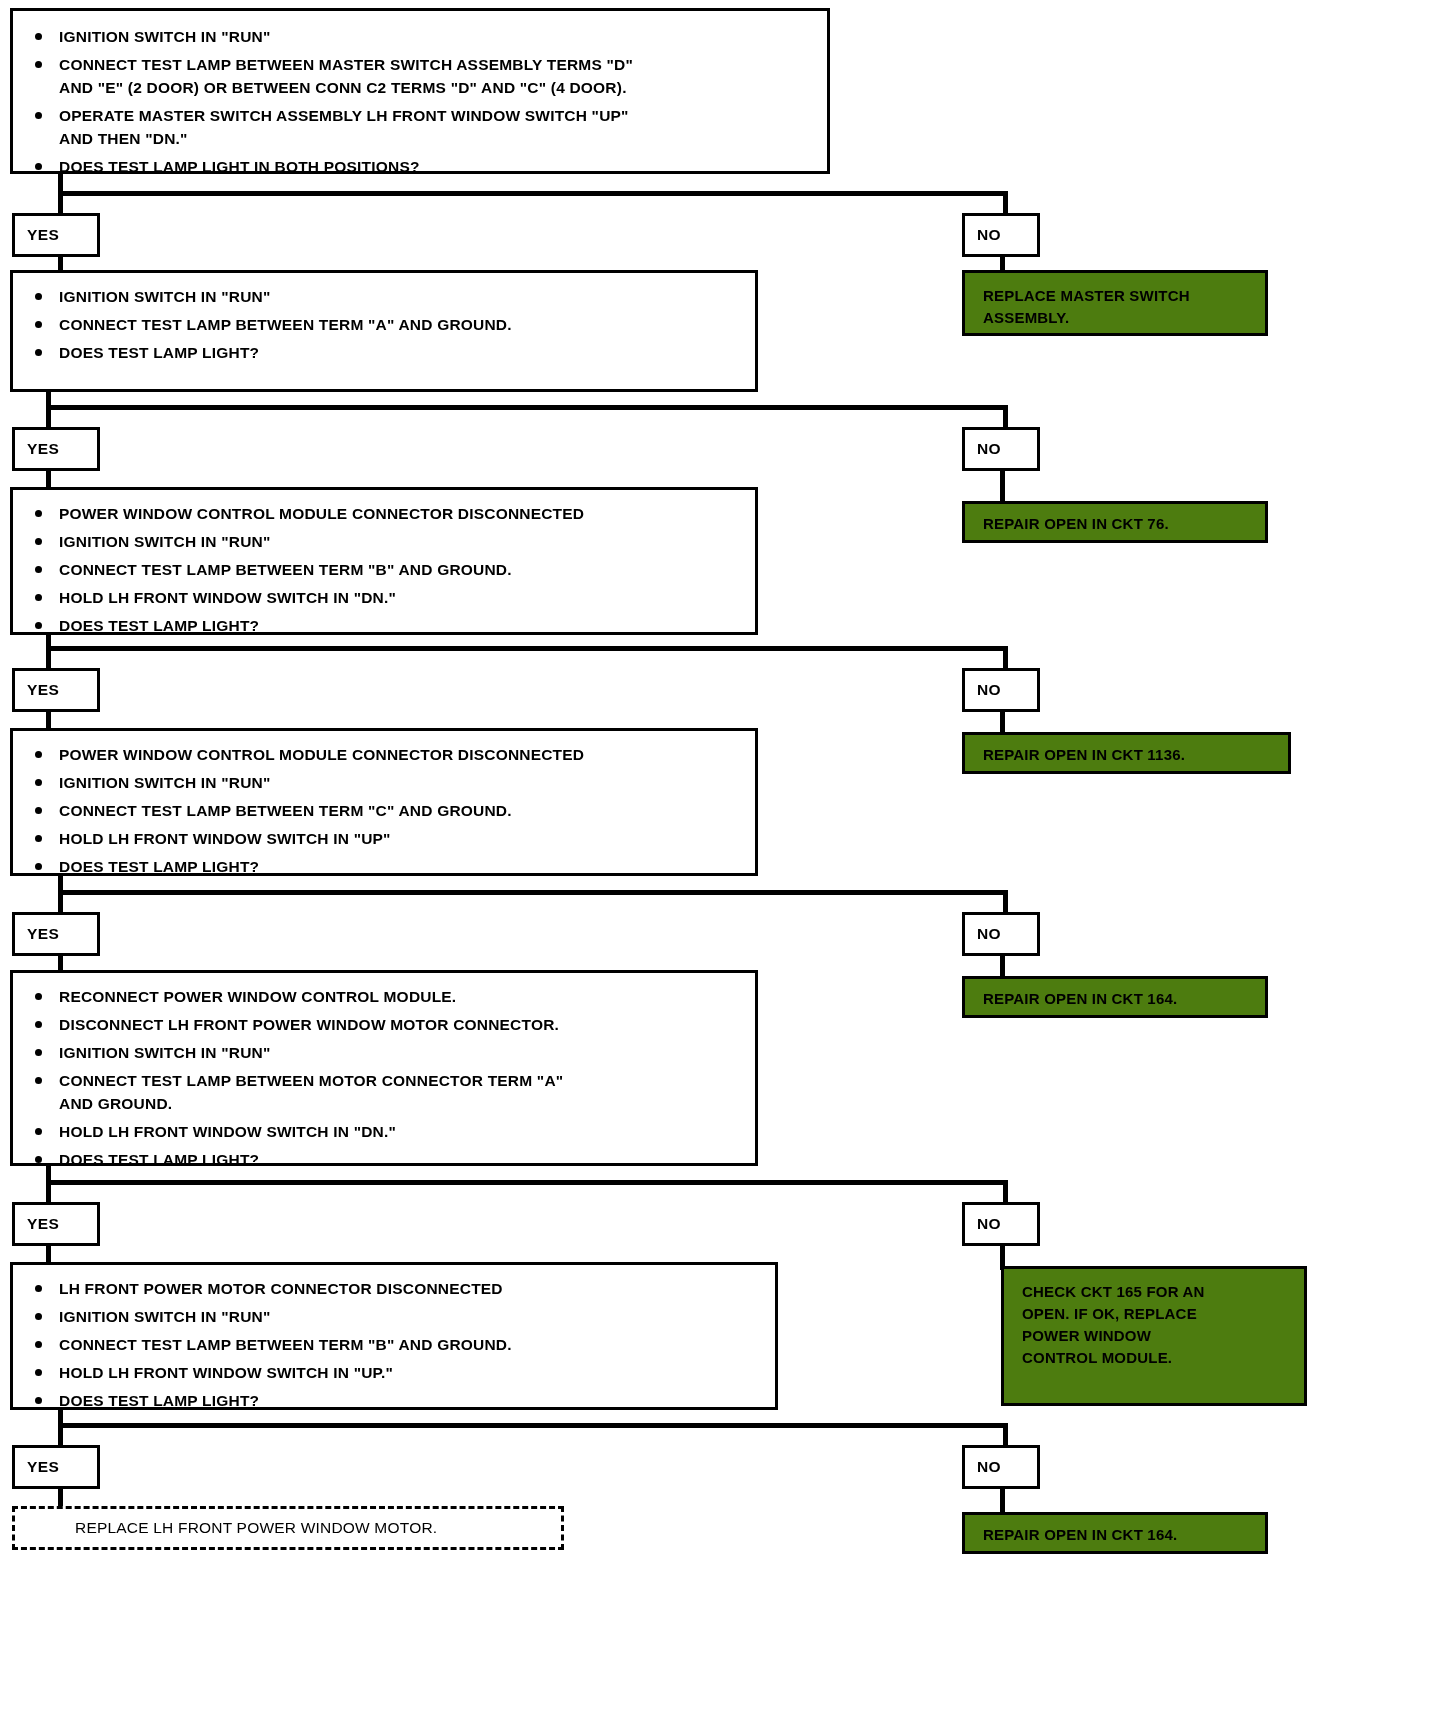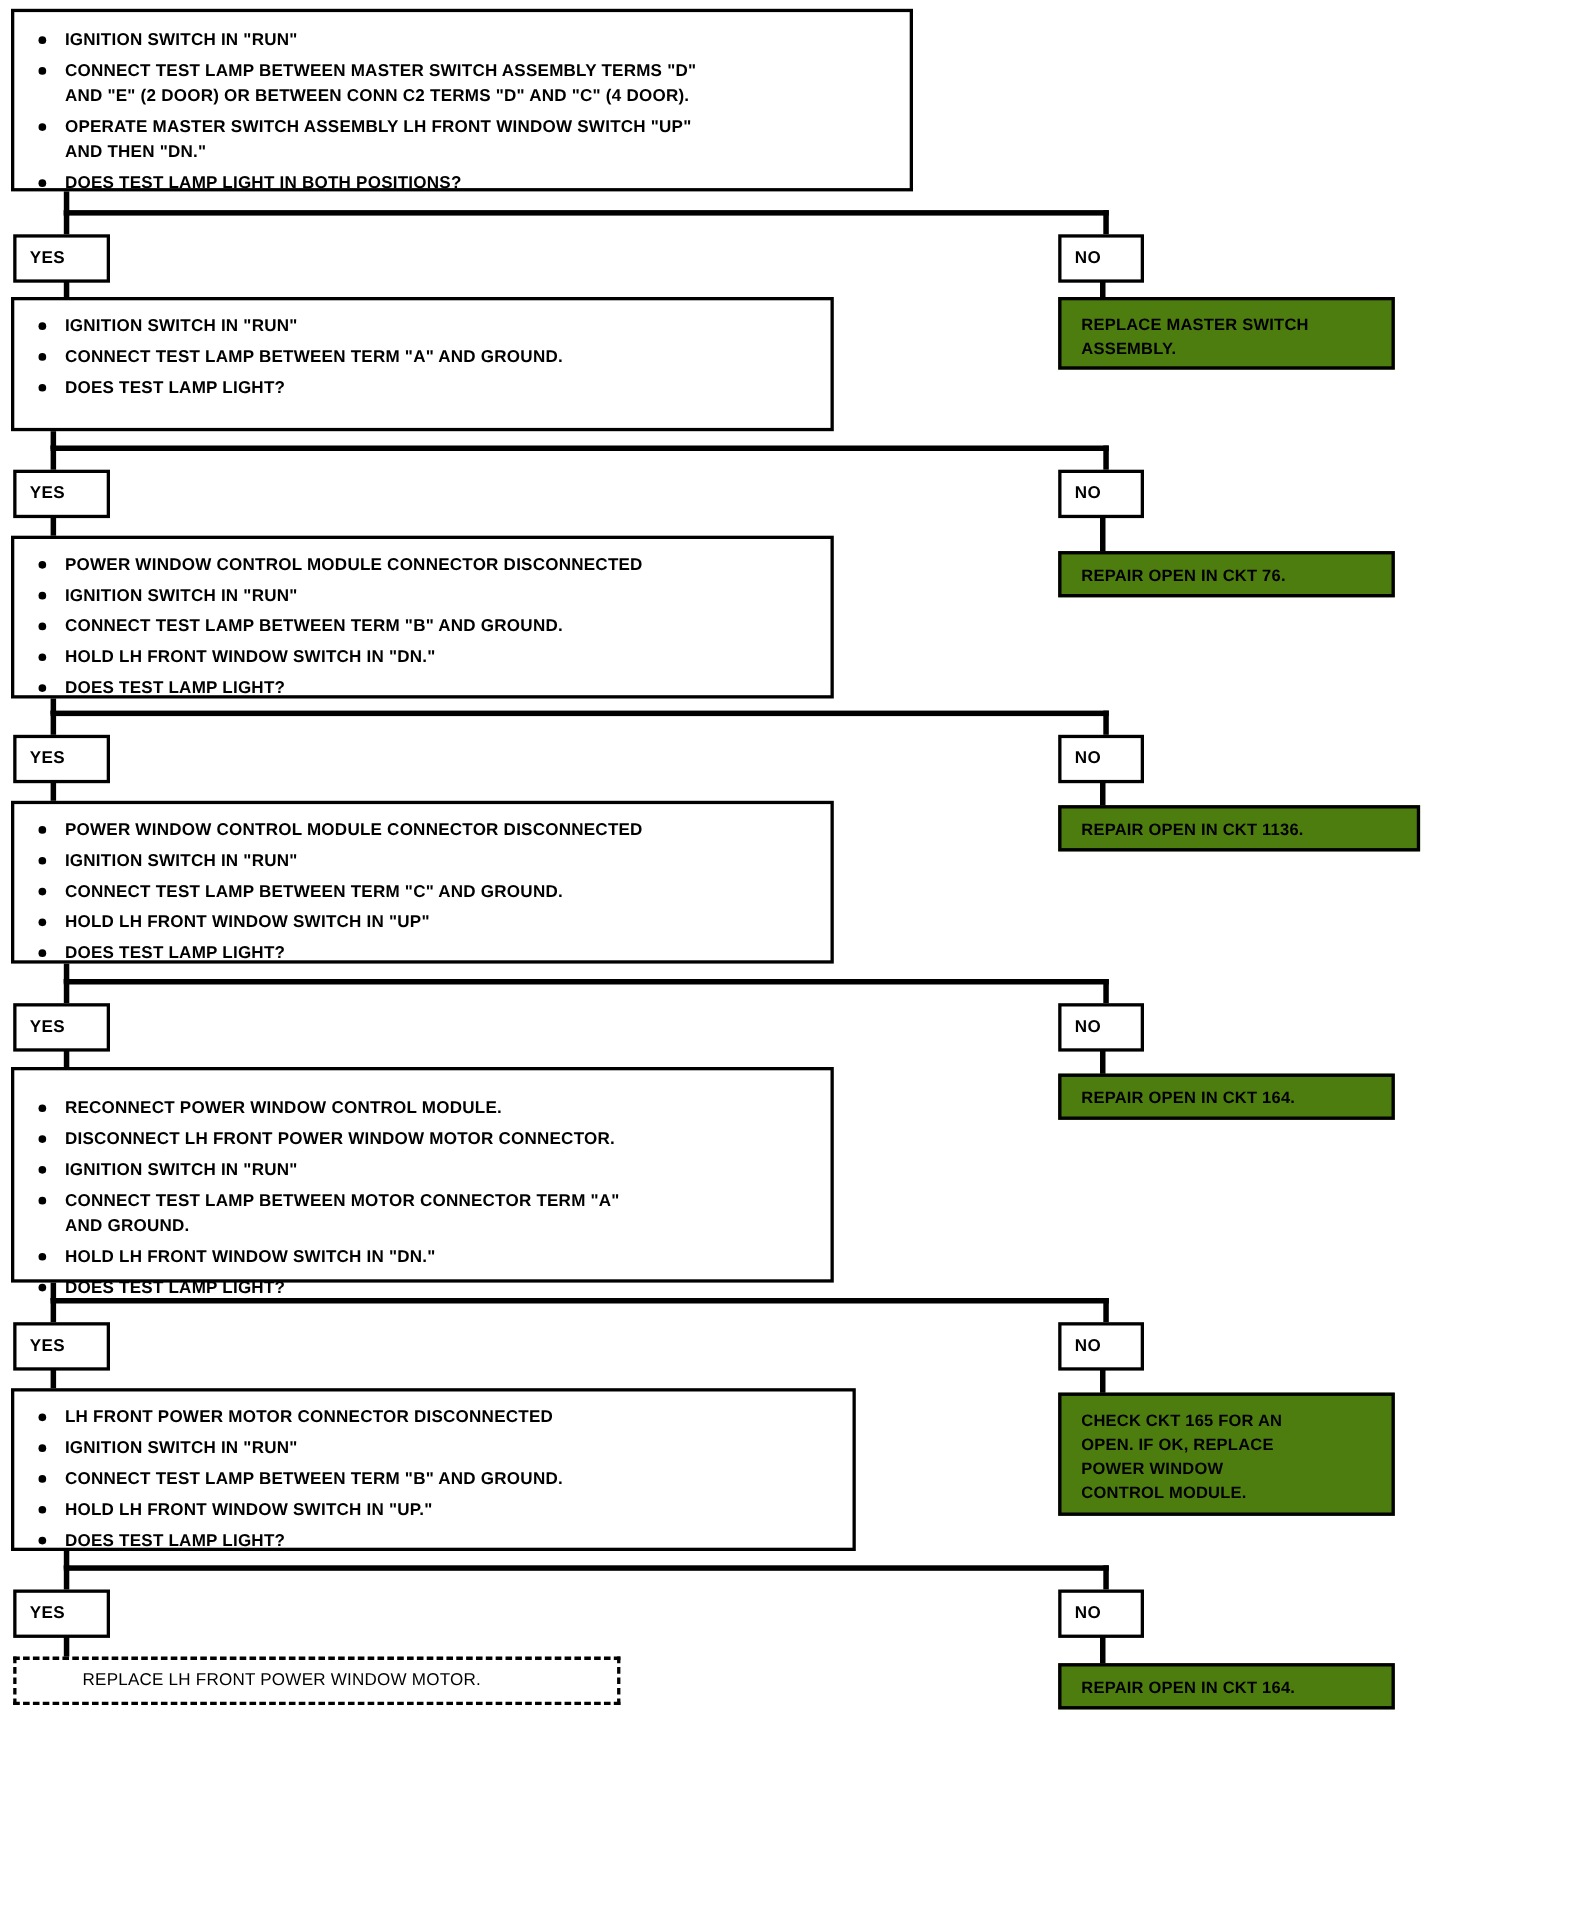--- a/index.html
+++ b/index.html
@@ -203,21 +203,21 @@
   <div class="yn" style="left:962px; top:912px; width:78px; height:44px;">
     <span>NO</span>
   </div>
 
   <div class="vline" style="left:58px; top:954px; height:18px;"></div>
   <div class="vline" style="left:1000px; top:954px; height:26px;"></div>
 
   <div class="result" style="left:962px; top:976px; width:306px; height:42px; padding-top:9px;">REPAIR OPEN IN CKT 164.</div>
 
   <div class="box" style="left:10px; top:970px; width:748px; height:196px;">
-    <ul class="blist" style="padding-top:12px;margin-top:11px;">
+    <ul class="blist" style="padding-top:12px;">
       <li><span class="bullet"></span><span>RECONNECT POWER WINDOW CONTROL MODULE.</span></li>
       <li><span class="bullet"></span><span>DISCONNECT LH FRONT POWER WINDOW MOTOR CONNECTOR.</span></li>
       <li><span class="bullet"></span><span>IGNITION SWITCH IN "RUN"</span></li>
       <li><span class="bullet"></span><span>CONNECT TEST LAMP BETWEEN MOTOR CONNECTOR TERM "A"
 AND GROUND.</span></li>
       <li><span class="bullet"></span><span>HOLD LH FRONT WINDOW SWITCH IN "DN."</span></li>
       <li><span class="bullet"></span><span>DOES TEST LAMP LIGHT?</span></li>
     </ul>
   </div>
 
@@ -229,21 +229,21 @@
   <div class="yn" style="left:12px; top:1202px; width:88px; height:44px;">
     <span>YES</span>
   </div>
   <div class="yn" style="left:962px; top:1202px; width:78px; height:44px;">
     <span>NO</span>
   </div>
 
   <div class="vline" style="left:46px; top:1244px; height:20px;"></div>
   <div class="vline" style="left:1000px; top:1244px; height:26px;"></div>
 
-  <div class="result" style="left:962px; top:1266px; width:306px; height:112px;">CHECK CKT 165 FOR AN
+  <div class="result" style="left:1001px; top:1266px; width:306px; height:140px;">CHECK CKT 165 FOR AN
 OPEN. IF OK, REPLACE
 POWER WINDOW
 CONTROL MODULE.</div>
 
   <div class="box" style="left:10px; top:1262px; width:768px; height:148px;">
     <ul class="blist" style="padding-top:12px;">
       <li><span class="bullet"></span><span>LH FRONT POWER MOTOR CONNECTOR DISCONNECTED</span></li>
       <li><span class="bullet"></span><span>IGNITION SWITCH IN "RUN"</span></li>
       <li><span class="bullet"></span><span>CONNECT TEST LAMP BETWEEN TERM "B" AND GROUND.</span></li>
       <li><span class="bullet"></span><span>HOLD LH FRONT WINDOW SWITCH IN "UP."</span></li>

